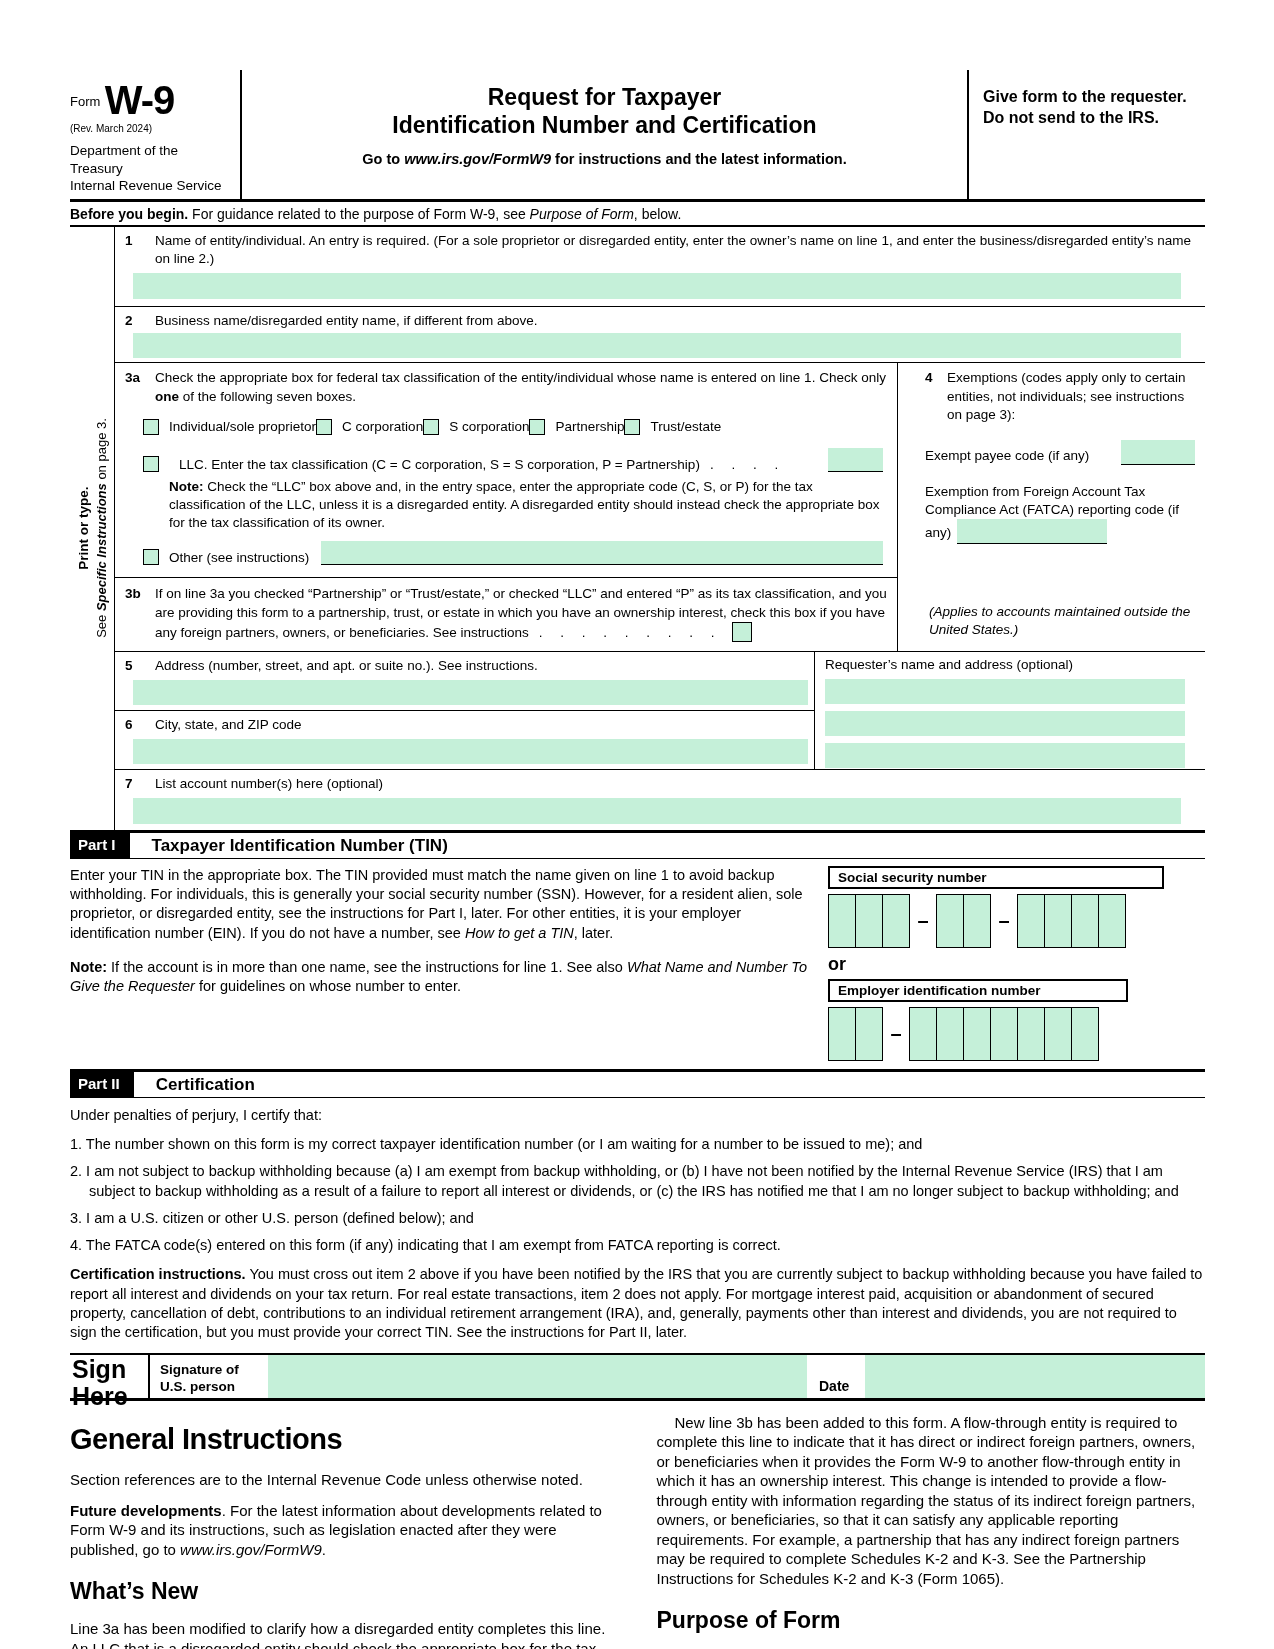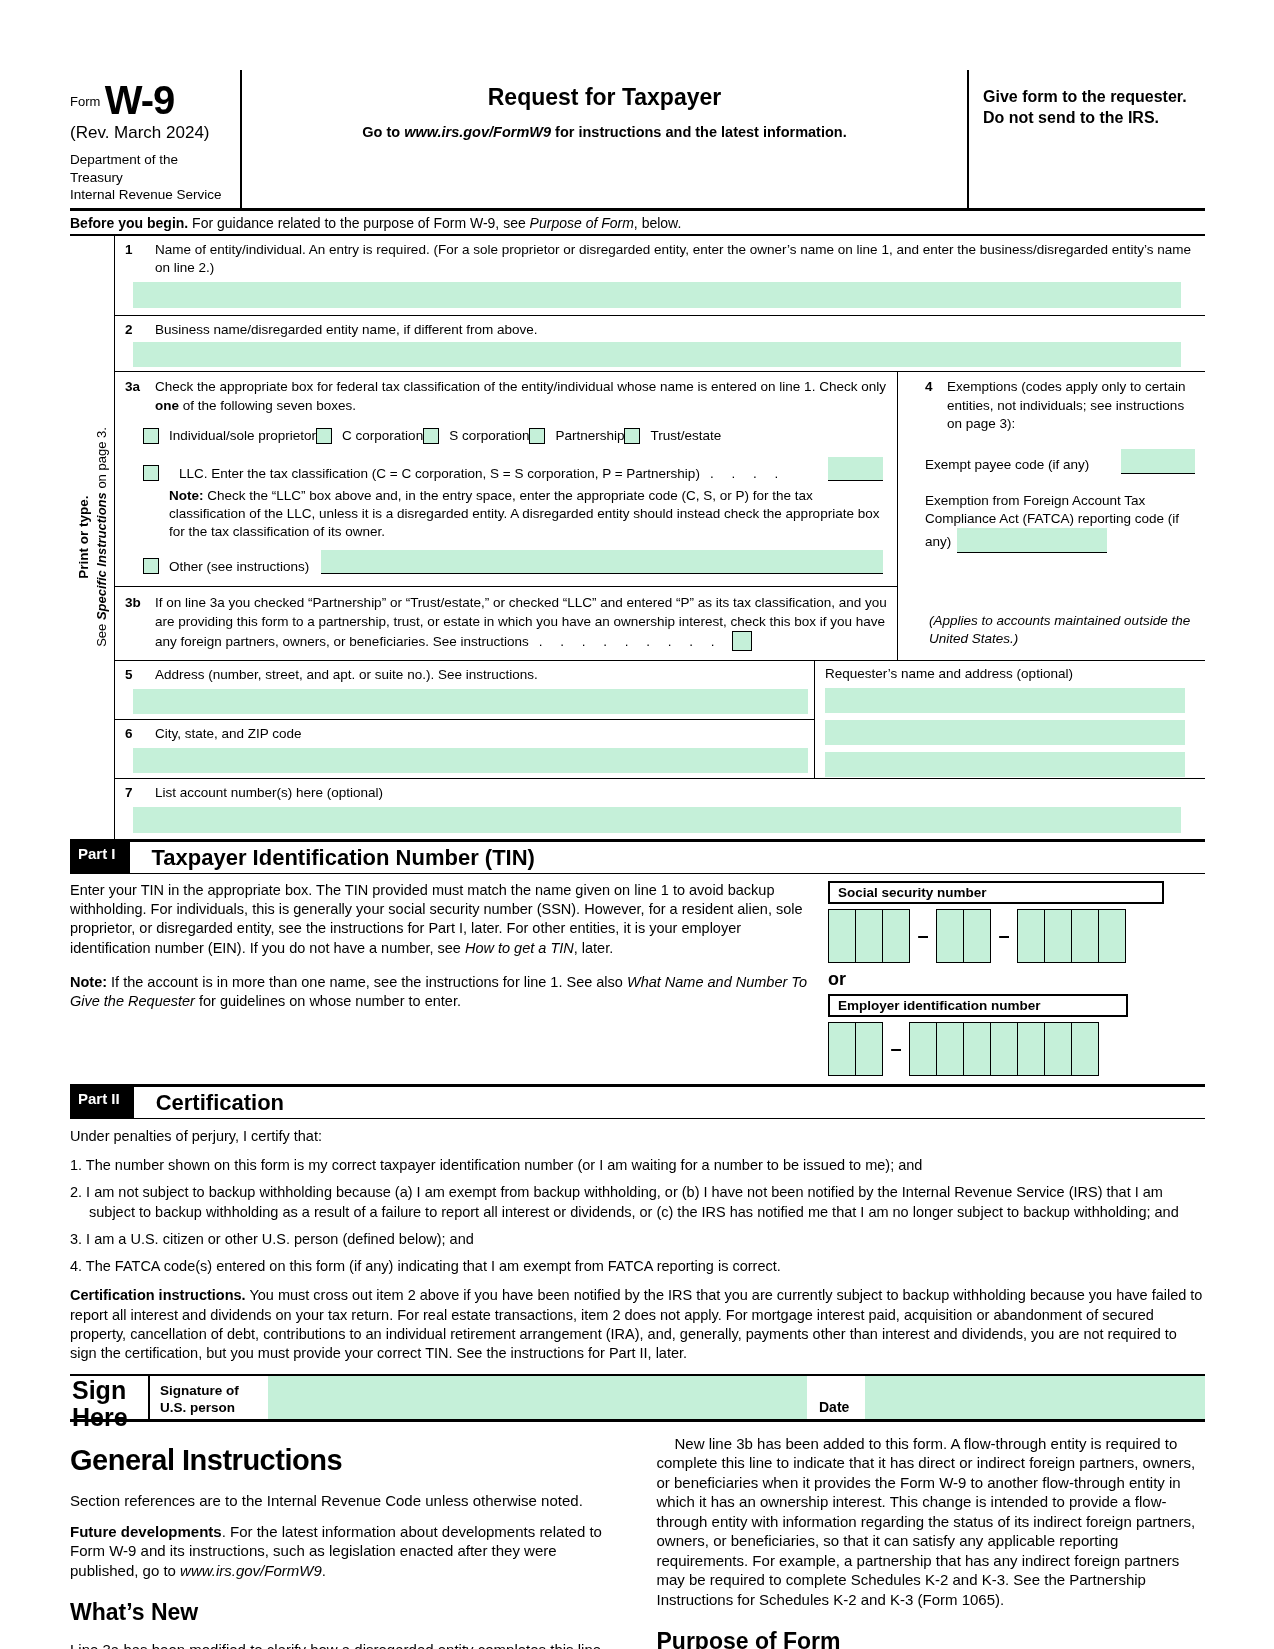--- a/index.html
+++ b/index.html
@@ -5,21 +5,21 @@
   *{margin:0;padding:0;box-sizing:border-box}
   html,body{background:#fff}
   body{width:1274px;height:1649px;font-family:"Liberation Sans",sans-serif;color:#000;-webkit-font-smoothing:antialiased}
   .page{padding:70px 69px 0 70px}
 
   
   .hdr{display:flex;border-bottom:3px solid #000}
   .hdr-left{width:172px;border-right:2px solid #000;padding:8px 6px 4px 0}
   .form-word{font-size:13px;vertical-align:8px}
   .w9{font-size:40px;font-weight:bold;letter-spacing:-1px}
-  .rev{font-size:17px;margin-top:0}
+  .rev{font-size:10px;margin-top:0}
   .dept{font-size:13.5px;margin-top:8px;line-height:1.3}
   .hdr-center{flex:1;text-align:center;padding:14px 10px 4px}
   .main-title{font-size:23px;font-weight:bold;line-height:1.2}
   .goto{font-size:14.5px;font-weight:bold;margin-top:12px}
   .goto .it{font-style:italic}
   .hdr-right{width:238px;border-left:2px solid #000;padding:16px 6px 0 14px;font-weight:bold;font-size:16px;line-height:1.32}
 
   .before{font-size:14px;padding:4px 0 3px;border-bottom:2px solid #000}
   .before .b{font-weight:bold}
   .before .it{font-style:italic}
@@ -74,21 +74,21 @@
   .line6{padding:5px 0 0 10px}
   .gbar5{height:25px;margin:5px 6px 5px 8px}
   .req{width:391px;border-left:1px solid #000;padding:5px 0 0 10px;font-size:13.5px}
   .reqbar{height:25px;margin:7px 20px 0 0}
   .row7{padding:5px 0 0 10px}
   .gbar7{height:26px;margin:4px 24px 6px 8px}
 
   
   .partbar{border-top:3px solid #000;border-bottom:1px solid #000;display:flex;align-items:stretch}
   .partchip{background:#000;color:#fff;font-weight:bold;font-size:15px;padding:3px 14px 3px 8px}
-  .parttitle{font-weight:bold;font-size:22px;padding:3px 0 2px 22px}
+  .parttitle{font-weight:bold;font-size:17px;padding:3px 0 2px 22px}
 
   .p1wrap{display:flex;padding:7px 0 8px}
   .p1text{flex:1;padding-right:18px;font-size:14.5px;line-height:1.33;max-width:758px}
   .p1text p+p{margin-top:15px}
   .it{font-style:italic}
   .b{font-weight:bold}
   .tincol{width:336px}
   .tin-label{border:2px solid #000;font-weight:bold;font-size:13.5px;padding:2px 8px}
   .tin-label.ein{width:300px}
   .cellsrow{display:flex;align-items:center;margin-top:5px}
@@ -128,20 +128,21 @@
       <div><span class="form-word">Form</span> <span class="w9">W-9</span></div>
       <div class="rev">(Rev. March 2024)</div>
       <div class="dept">
         <div>Department of the Treasury</div>
         <div>Internal Revenue Service</div>
       </div>
     </div>
     <div class="hdr-center">
       <div class="main-title">
         <div>Request for Taxpayer</div>
+        <div>Identification Number and Certification</div>
       </div>
       <div class="goto"><span>Go to </span><span class="it">www.irs.gov/FormW9</span><span> for instructions and the latest information.</span></div>
     </div>
     <div class="hdr-right">Give form to the requester. Do not send to the IRS.</div>
   </div>
 
   <div class="before"><span class="b">Before you begin.</span><span> For guidance related to the purpose of Form W-9, see </span><span class="it">Purpose of Form</span><span>, below.</span></div>
 
   <div class="fbody">
     <div class="sidebar">

